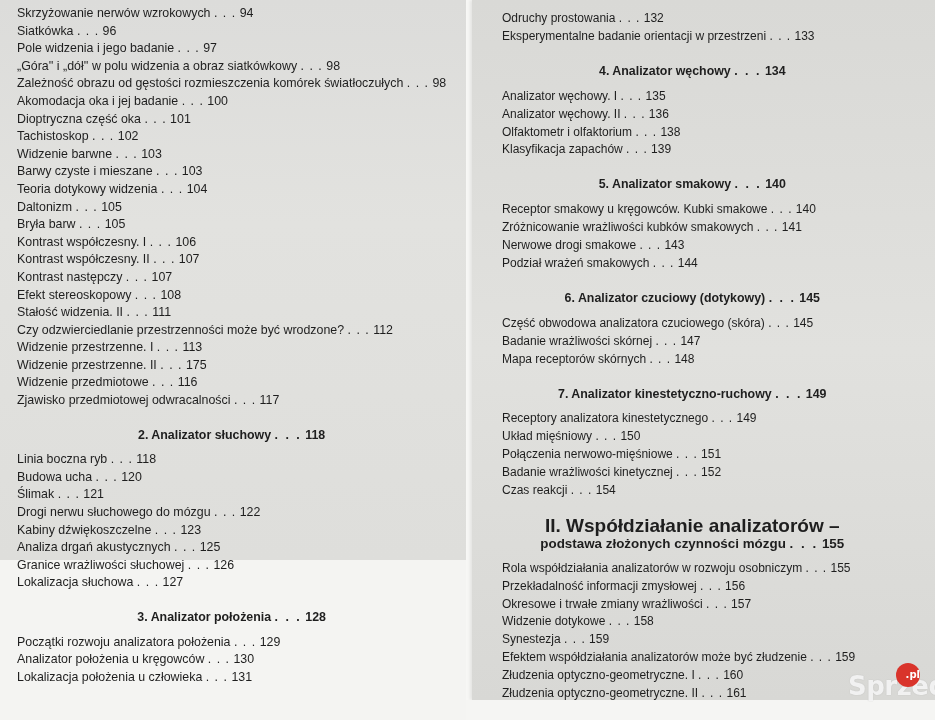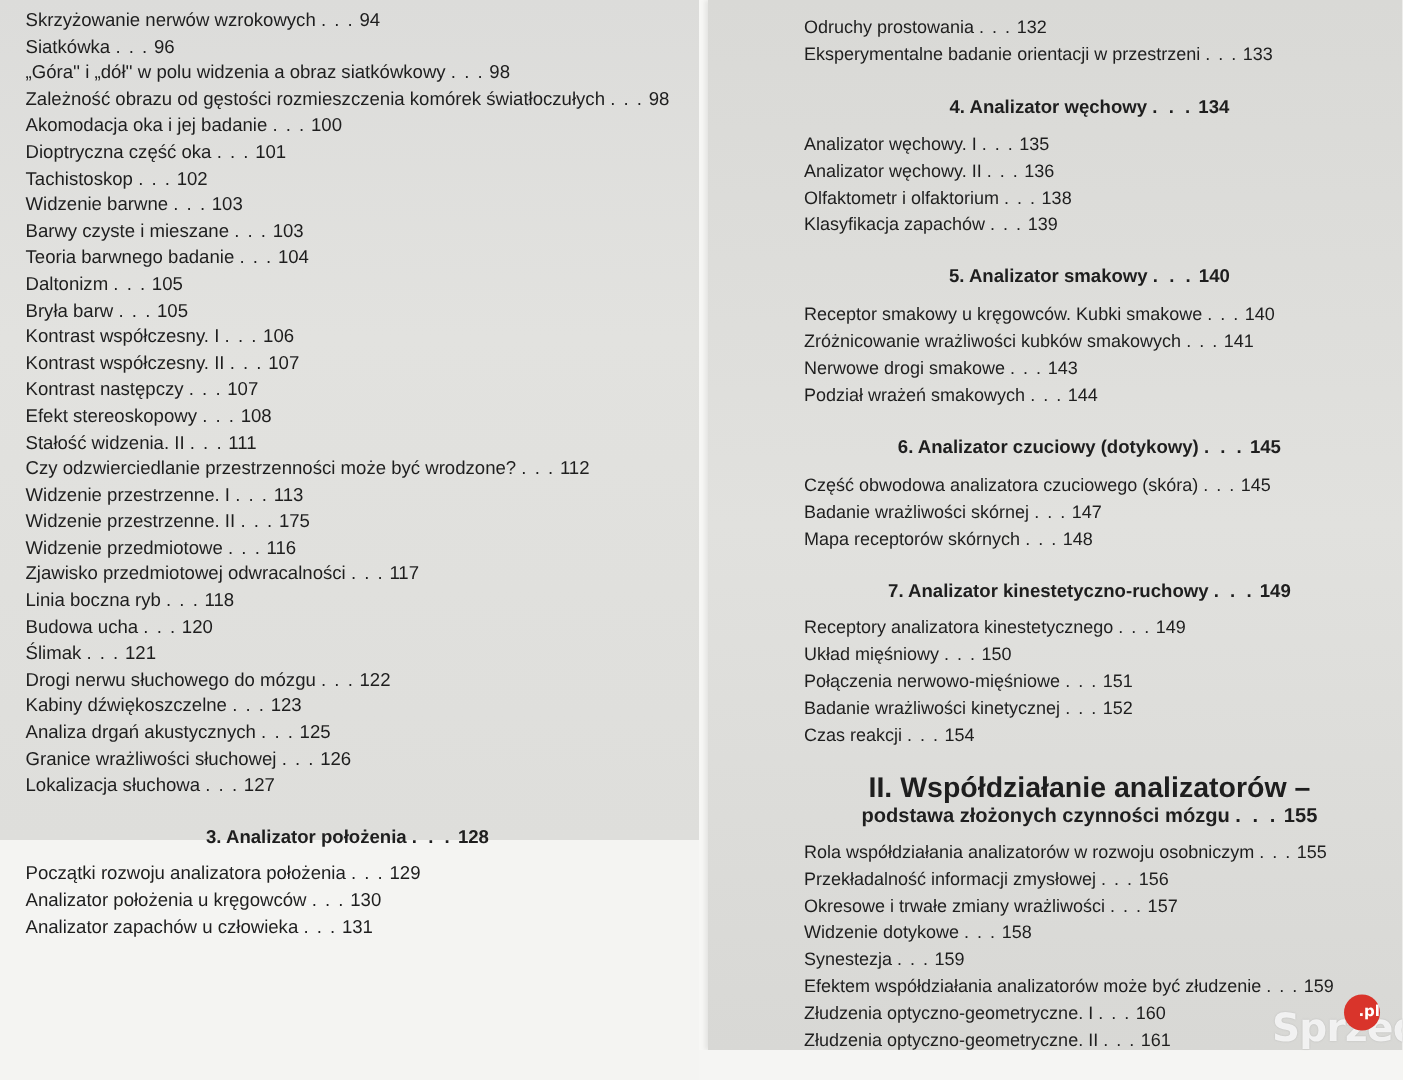--- a/index.html
+++ b/index.html
@@ -22,21 +22,21 @@
     .gutter {
       position: absolute; left: 466px; top: 0; width: 6px; height: 720px;
       background: #f7f7f5;
     }
     .bottom-strip {
       position: absolute; left: 466px; top: 700px; width: 469px; height: 20px;
       background: #f5f5f3;
     }
     .toc { position: absolute; font-size: 12.4px; line-height: 17.6px; }
     .left .toc { left: 17px; top: 5px; }
-    .right .toc { left: 30px; top: 10px; font-size: 12px; line-height: 17.9px; margin-left: 34px; }
+    .right .toc { left: 30px; top: 10px; font-size: 12px; line-height: 17.9px; }
     .entry { white-space: nowrap; display: block; }
     .entry .dots { letter-spacing: 1px; }
     .heading {
       font-weight: bold; font-size: 12.4px; white-space: nowrap;
       display: block;
       text-align: center;
     }
     .heading .dots { letter-spacing: 2px; }
     .gap-before { margin-top: 17px; }
     .gap-after { margin-bottom: 7px; }
@@ -56,52 +56,54 @@
       font-size: 10px; line-height: 24px; text-align: right;
     }
   </style>
 </head>
 <body>
 
 <div class="page left">
   <div class="toc" id="toc-left">
       <span class="entry"><span class="title">Skrzyżowanie nerwów wzrokowych</span> <span class="dots">. . .</span> <span class="pnum">94</span></span>
       <span class="entry"><span class="title">Siatkówka</span> <span class="dots">. . .</span> <span class="pnum">96</span></span>
+      <span class="entry"><span class="title">Pole widzenia i jego badanie</span> <span class="dots">. . .</span> <span class="pnum">97</span></span>
       <span class="entry"><span class="title">„Góra'' i „dół'' w polu widzenia a obraz siatkówkowy</span> <span class="dots">. . .</span> <span class="pnum">98</span></span>
       <span class="entry"><span class="title">Zależność obrazu od gęstości rozmieszczenia komórek światłoczułych</span> <span class="dots">. . .</span> <span class="pnum">98</span></span>
       <span class="entry"><span class="title">Akomodacja oka i jej badanie</span> <span class="dots">. . .</span> <span class="pnum">100</span></span>
       <span class="entry"><span class="title">Dioptryczna część oka</span> <span class="dots">. . .</span> <span class="pnum">101</span></span>
       <span class="entry"><span class="title">Tachistoskop</span> <span class="dots">. . .</span> <span class="pnum">102</span></span>
       <span class="entry"><span class="title">Widzenie barwne</span> <span class="dots">. . .</span> <span class="pnum">103</span></span>
       <span class="entry"><span class="title">Barwy czyste i mieszane</span> <span class="dots">. . .</span> <span class="pnum">103</span></span>
-      <span class="entry"><span class="title">Teoria barwnego badanie</span> <span class="dots">. . .</span> <span class="pnum">104</span></span>
+      <span class="entry"><span class="title">Teoria dotykowy widzenia</span> <span class="dots">. . .</span> <span class="pnum">104</span></span>
       <span class="entry"><span class="title">Daltonizm</span> <span class="dots">. . .</span> <span class="pnum">105</span></span>
       <span class="entry"><span class="title">Bryła barw</span> <span class="dots">. . .</span> <span class="pnum">105</span></span>
       <span class="entry"><span class="title">Kontrast współczesny. I</span> <span class="dots">. . .</span> <span class="pnum">106</span></span>
       <span class="entry"><span class="title">Kontrast współczesny. II</span> <span class="dots">. . .</span> <span class="pnum">107</span></span>
       <span class="entry"><span class="title">Kontrast następczy</span> <span class="dots">. . .</span> <span class="pnum">107</span></span>
       <span class="entry"><span class="title">Efekt stereoskopowy</span> <span class="dots">. . .</span> <span class="pnum">108</span></span>
       <span class="entry"><span class="title">Stałość widzenia. II</span> <span class="dots">. . .</span> <span class="pnum">111</span></span>
       <span class="entry"><span class="title">Czy odzwierciedlanie przestrzenności może być wrodzone?</span> <span class="dots">. . .</span> <span class="pnum">112</span></span>
       <span class="entry"><span class="title">Widzenie przestrzenne. I</span> <span class="dots">. . .</span> <span class="pnum">113</span></span>
       <span class="entry"><span class="title">Widzenie przestrzenne. II</span> <span class="dots">. . .</span> <span class="pnum">175</span></span>
       <span class="entry"><span class="title">Widzenie przedmiotowe</span> <span class="dots">. . .</span> <span class="pnum">116</span></span>
       <span class="entry"><span class="title">Zjawisko przedmiotowej odwracalności</span> <span class="dots">. . .</span> <span class="pnum">117</span></span>
+      <span class="heading gap-before gap-after"><span>2. Analizator słuchowy</span> <span class="dots">. . .</span>  <span>118</span></span>
       <span class="entry"><span class="title">Linia boczna ryb</span> <span class="dots">. . .</span> <span class="pnum">118</span></span>
       <span class="entry"><span class="title">Budowa ucha</span> <span class="dots">. . .</span> <span class="pnum">120</span></span>
       <span class="entry"><span class="title">Ślimak</span> <span class="dots">. . .</span> <span class="pnum">121</span></span>
       <span class="entry"><span class="title">Drogi nerwu słuchowego do mózgu</span> <span class="dots">. . .</span> <span class="pnum">122</span></span>
       <span class="entry"><span class="title">Kabiny dźwiękoszczelne</span> <span class="dots">. . .</span> <span class="pnum">123</span></span>
       <span class="entry"><span class="title">Analiza drgań akustycznych</span> <span class="dots">. . .</span> <span class="pnum">125</span></span>
       <span class="entry"><span class="title">Granice wrażliwości słuchowej</span> <span class="dots">. . .</span> <span class="pnum">126</span></span>
       <span class="entry"><span class="title">Lokalizacja słuchowa</span> <span class="dots">. . .</span> <span class="pnum">127</span></span>
       <span class="heading gap-before gap-after"><span>3. Analizator położenia</span> <span class="dots">. . .</span>  <span>128</span></span>
       <span class="entry"><span class="title">Początki rozwoju analizatora położenia</span> <span class="dots">. . .</span> <span class="pnum">129</span></span>
       <span class="entry"><span class="title">Analizator położenia u kręgowców</span> <span class="dots">. . .</span> <span class="pnum">130</span></span>
-      <span class="entry"><span class="title">Analizator zapachów u człowieka</span> <span class="dots">. . .</span> <span class="pnum">131</span></span>
+      <span class="entry"><span class="title">Lokalizacja położenia u człowieka</span> <span class="dots">. . .</span> <span class="pnum">131</span></span>
     </div>
 </div>
 <div class="gutter"></div>
 <div class="page right">
   <div class="toc" id="toc-right">
       <span class="entry"><span class="title">Odruchy prostowania</span> <span class="dots">. . .</span> <span class="pnum">132</span></span>
       <span class="entry"><span class="title">Eksperymentalne badanie orientacji w przestrzeni</span> <span class="dots">. . .</span> <span class="pnum">133</span></span>
       <span class="heading gap-before gap-after"><span>4. Analizator węchowy</span> <span class="dots">. . .</span>  <span>134</span></span>
       <span class="entry"><span class="title">Analizator węchowy. I</span> <span class="dots">. . .</span> <span class="pnum">135</span></span>
       <span class="entry"><span class="title">Analizator węchowy. II</span> <span class="dots">. . .</span> <span class="pnum">136</span></span>

